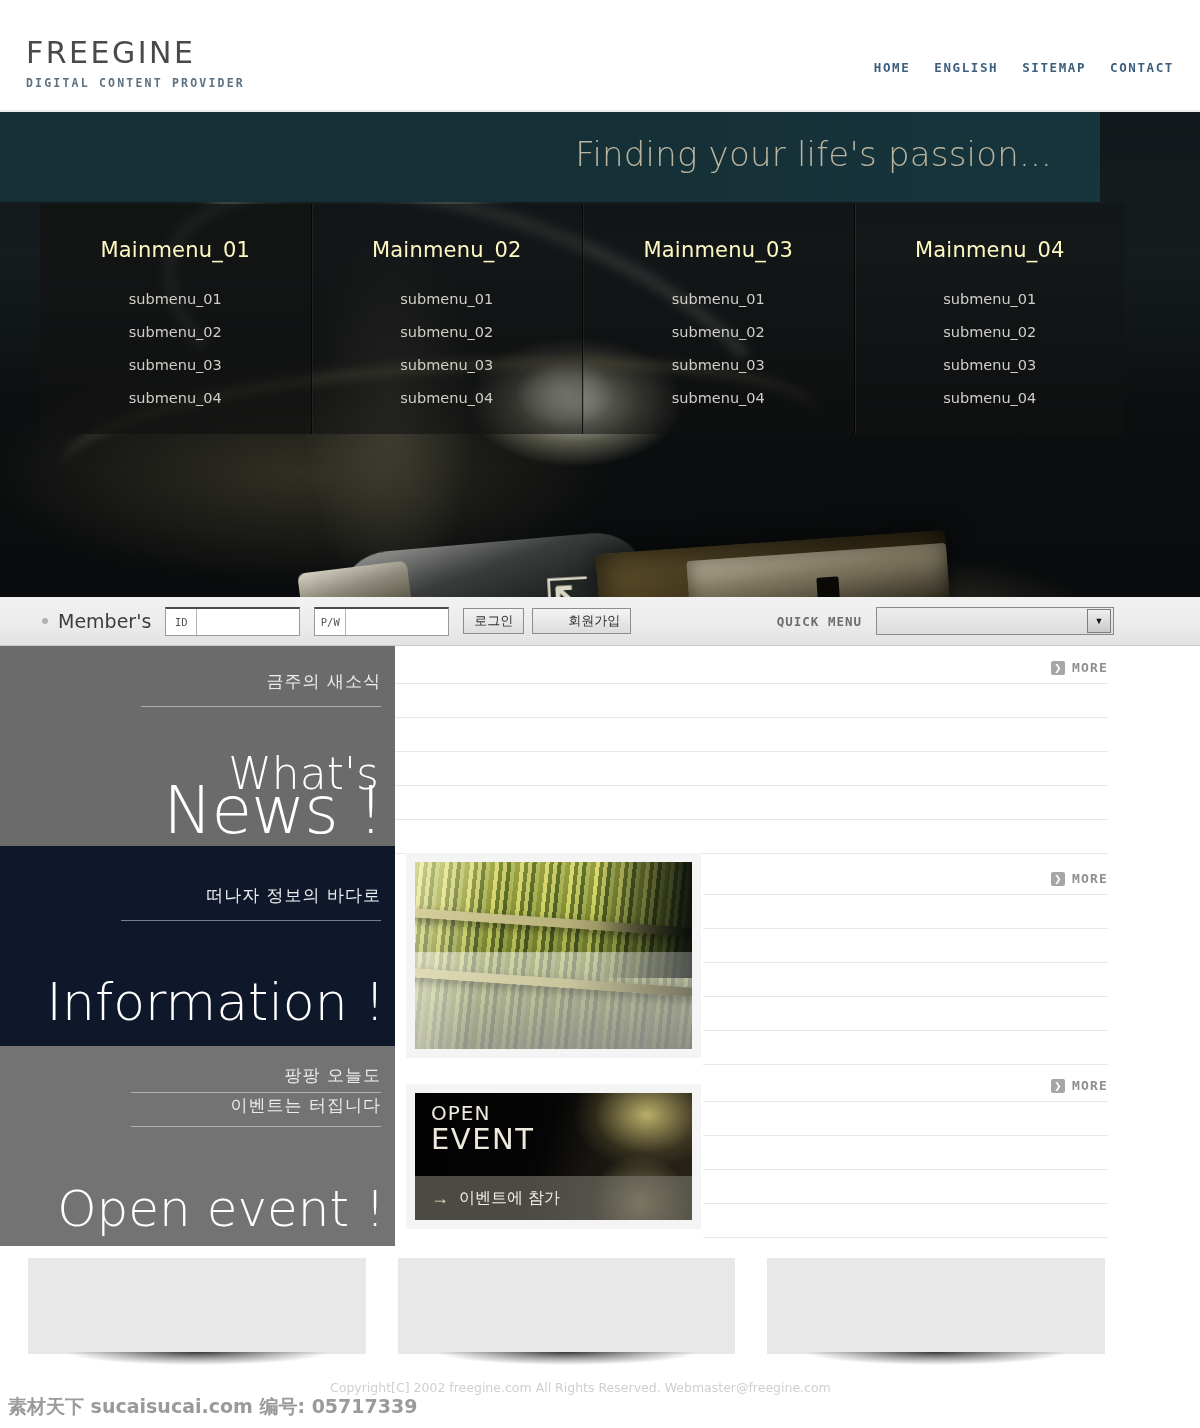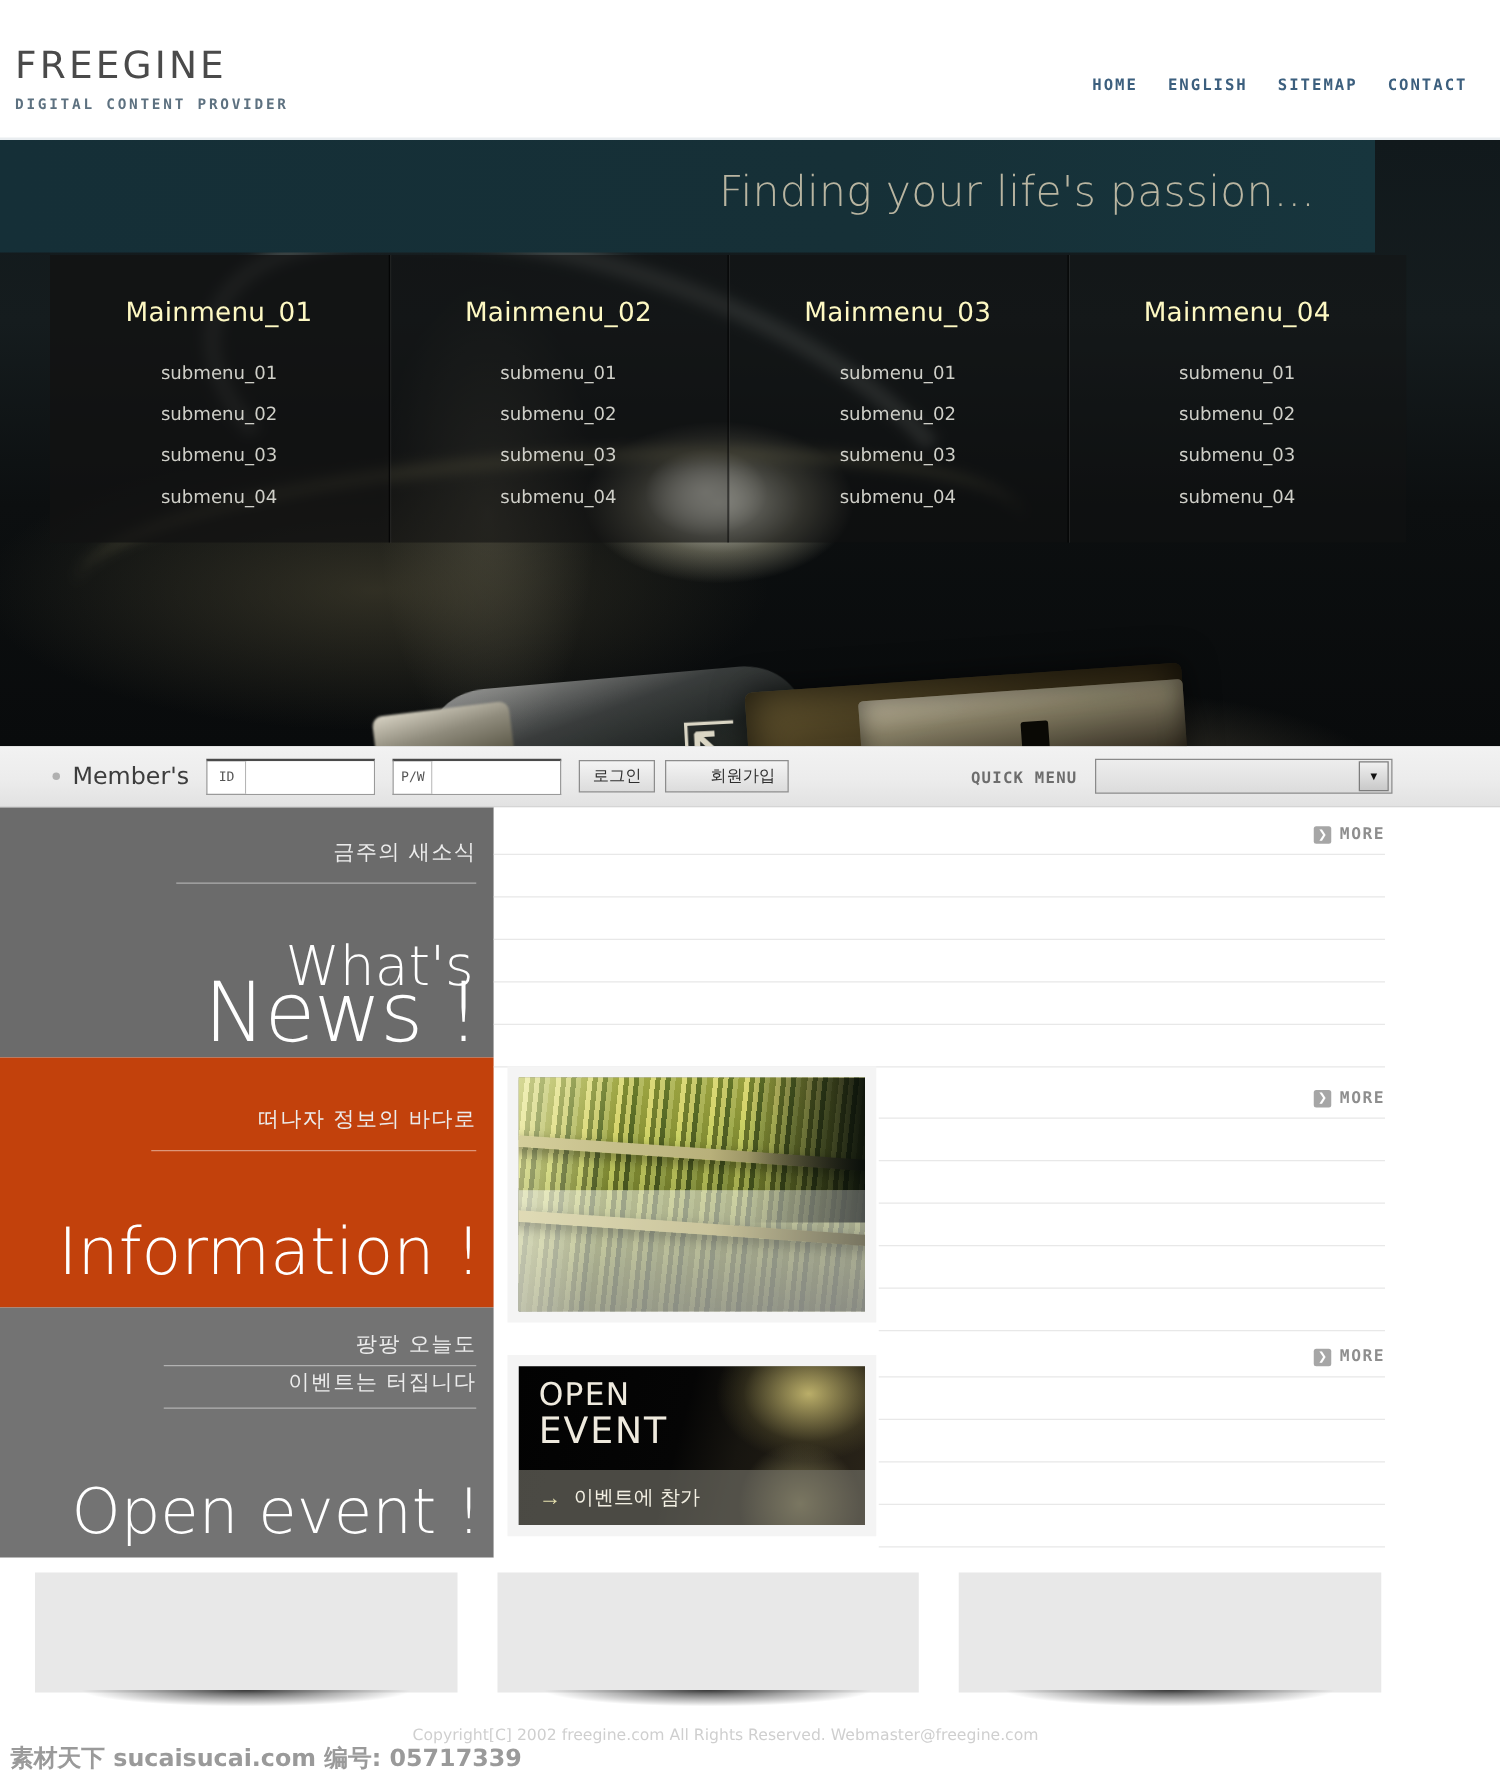--- a/index.html
+++ b/index.html
@@ -7,21 +7,21 @@
   body{
     width:1200px;height:1428px;overflow:hidden;
     background:#ffffff;
     font-family:"Liberation Sans","DejaVu Sans",sans-serif;
     -webkit-font-smoothing:antialiased;
   }
   .page{position:relative;width:1200px;height:1428px;}
 
   
   .topbar{position:relative;height:110px;background:#ffffff;border-bottom:2px solid #e9edf0;}
-  .logo-wrap{position:absolute;left:12px;top:38px;}
+  .logo-wrap{position:absolute;left:26px;top:38px;}
   .logo-main{
     font-size:30px;letter-spacing:2.5px;color:#4a4a4a;font-weight:400;
     font-family:"DejaVu Sans",sans-serif;line-height:1;
   }
   .logo-sub{
     margin-top:8px;font-size:11.5px;letter-spacing:2.2px;color:#5d7180;font-weight:700;
     font-family:"DejaVu Sans Mono","Liberation Mono",monospace;
     text-align:center;
   }
   .topnav{position:absolute;right:26px;top:60px;display:flex;gap:24px;}
@@ -155,21 +155,21 @@
     width:22px;height:22px;margin-right:2px;border:1px solid #7d7d7d;
     background:linear-gradient(180deg,#f0f0f0,#c9c9c9);
     display:flex;align-items:center;justify-content:center;font-size:9px;color:#111;
   }
 
   
   .main{position:relative;width:1200px;height:600px;display:flex;}
   .left-col{width:395px;}
   .panel{position:relative;overflow:hidden;}
   .p1{height:200px;background:#6b6b6b;}
-  .p2{height:200px;background:#c2410c;}
+  .p2{height:200px;background:#0f172a;}
   .p3{height:200px;background:#737373;}
   .p-kor{
     position:absolute;right:14px;font-size:17px;color:#ececec;letter-spacing:1px;
     font-family:"DejaVu Sans",sans-serif;white-space:nowrap;
   }
   .p-kor.k1{top:24px;}
   .p-rule{position:absolute;right:14px;width:240px;height:1px;background:rgba(255,255,255,.45);}
   .p-en{
     position:absolute;right:14px;color:#ffffff;font-weight:300;
     font-family:"DejaVu Sans",sans-serif;white-space:nowrap;line-height:.92;
@@ -238,21 +238,21 @@
   .event-img{
     width:100%;height:100%;position:relative;overflow:hidden;
     background:
       radial-gradient(ellipse 95px 70px at 232px 22px, rgba(214,200,120,.85) 0%, rgba(120,110,60,.25) 55%, rgba(0,0,0,0) 78%),
       radial-gradient(ellipse 70px 70px at 225px 110px, rgba(205,195,130,.55) 0%, rgba(0,0,0,0) 70%),
       linear-gradient(105deg,#020202 0%,#050505 46%,#171510 62%,#2a2419 100%);
   }
   .event-top{
     position:absolute;left:16px;top:10px;color:#efeade;line-height:1;
   }
-  .ev-open{font-size:25px;letter-spacing:1px;font-family:"DejaVu Sans",sans-serif;}
+  .ev-open{font-size:20px;letter-spacing:1px;font-family:"DejaVu Sans",sans-serif;}
   .ev-event{font-size:29px;letter-spacing:1.5px;margin-top:2px;font-family:"DejaVu Sans",sans-serif;}
   .event-strip{
     position:absolute;left:0;bottom:0;width:100%;height:44px;
     background:rgba(120,118,108,.62);display:flex;align-items:center;
   }
   .ev-arrow{margin-left:16px;font-size:18px;color:#e4dfae;}
   .ev-join{margin-left:10px;font-size:16px;color:#f2efe2;font-family:"DejaVu Sans",sans-serif;}
 
   
   .banners{position:relative;width:1200px;height:120px;display:flex;gap:32px;padding:12px 95px 0 28px;box-sizing:border-box;}

